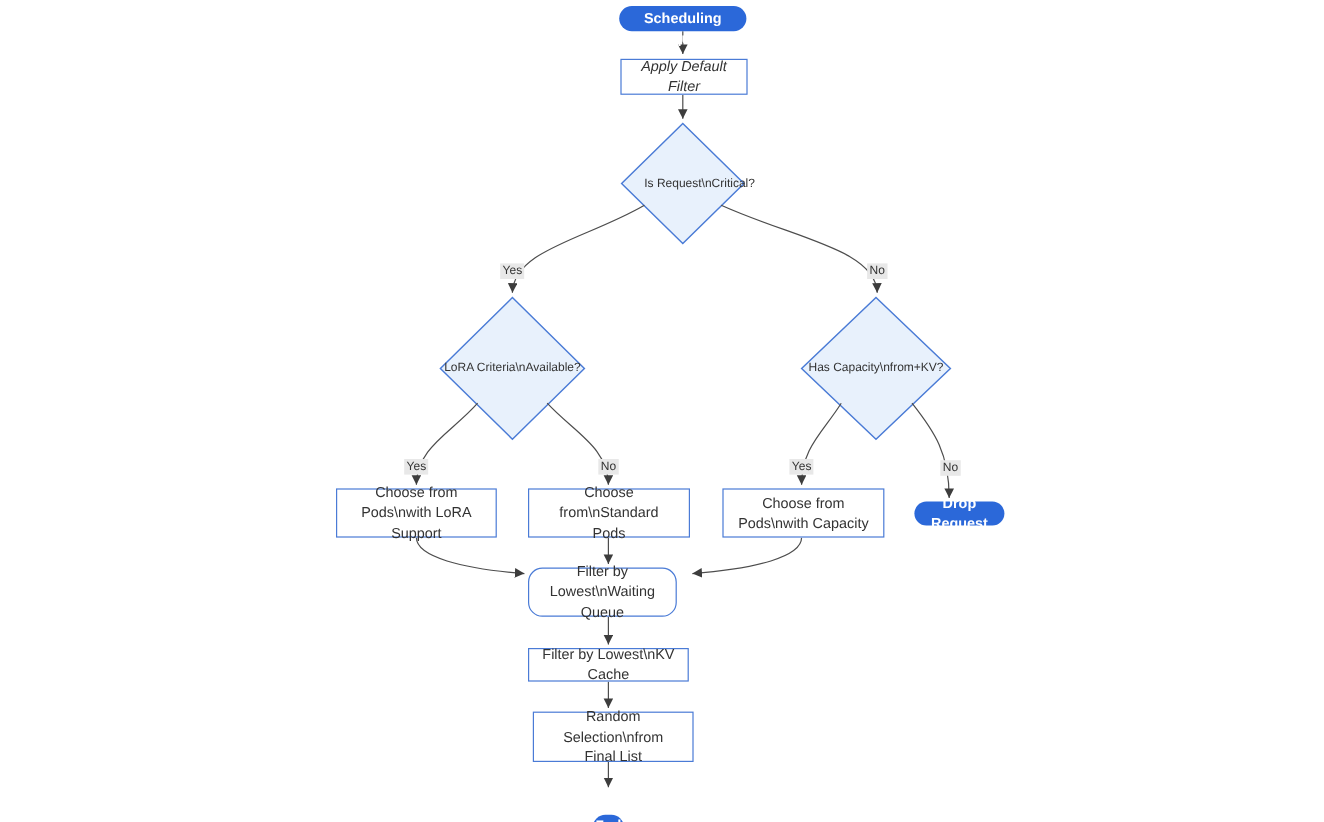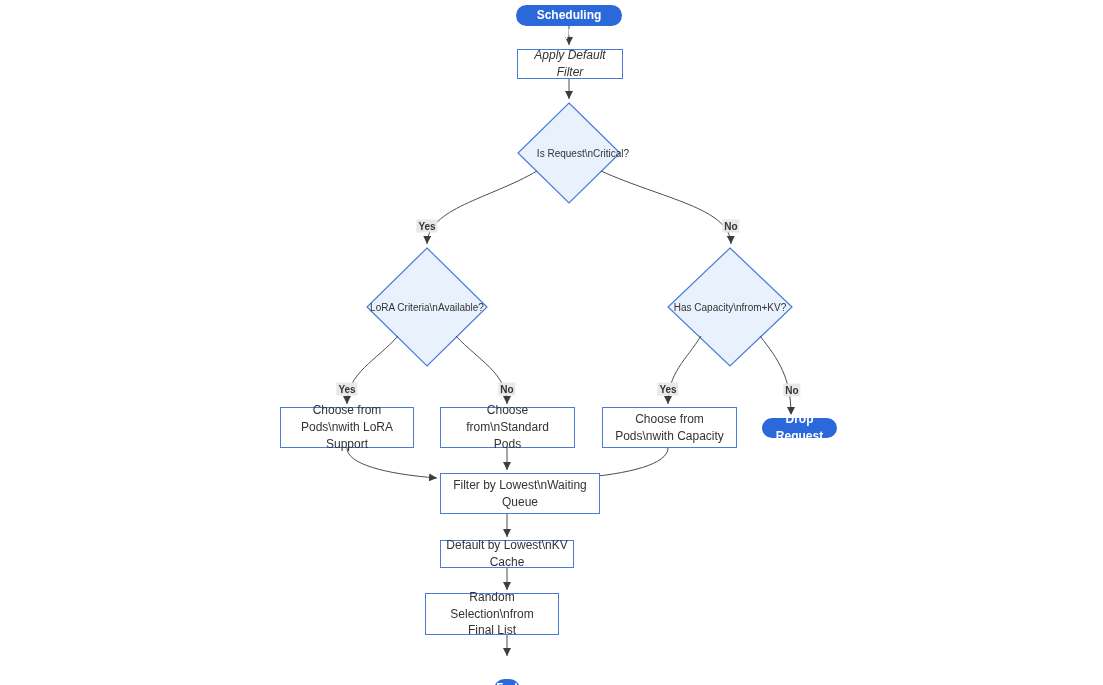--- a/index.html
+++ b/index.html
@@ -21,21 +21,21 @@
     background:var(--accent,#2b68d9); color:var(--accent_text,#ffffff);
     font-weight:bold; border:none; border-radius:12px;
   }
   .diamond-label {
     position:absolute; transform:translate(-50%,-50%); white-space:nowrap;
     font-size:10px; color:var(--text,#333333); text-align:center;
   }
   .edge-label {
     position:absolute; transform:translate(-50%,-50%);
     background:var(--edge_label_bg,#e8e8e8); color:var(--text,#333333);
-    font-size:10px; padding:0 2px; line-height:1.3;font-weight:bold;
+    font-size:10px; padding:0 2px; line-height:1.3;
   }
   .pad14 { padding:0 14px; }
   .pad10 { padding:0 10px; }
   .pad2  { padding:0 2px; }
 </style>
 </head>
 <body>
 
 <div id="canvas">
 
@@ -77,25 +77,25 @@
   <div class="diamond-label" style="left:730px; top:307px;">Has Capacity\nfrom+KV?</div>
 
   <div class="node" style="left:280px; top:407px; width:134px; height:41px;">Choose from Pods\nwith LoRA Support</div>
 
   <div class="node pad14" style="left:440px; top:407px; width:135px; height:41px;">Choose from\nStandard Pods</div>
 
   <div class="node" style="left:602px; top:407px; width:135px; height:41px;">Choose from Pods\nwith Capacity</div>
 
   <div class="node pill" style="left:762px; top:418px; width:75px; height:20px;">Drop Request</div>
 
-  <div class="node" style="left:440px; top:473px; width:160px; height:41px;">Filter by Lowest\nWaiting Queue</div>
+  <div class="node" style="left:440px; top:473px; width:124px; height:41px;border-radius:12px;">Filter by Lowest\nWaiting Queue</div>
 
-  <div class="node pad2" style="left:440px; top:540px; width:134px; height:28px;">Default by Lowest\nKV Cache</div>
+  <div class="node pad2" style="left:440px; top:540px; width:134px; height:28px;">Filter by Lowest\nKV Cache</div>
 
-  <div class="node pad10" style="left:425px; top:593px; width:134px; height:42px;">Random Selection\nfrom Final List</div>
+  <div class="node pad10" style="left:444px; top:593px; width:134px; height:42px;">Random Selection\nfrom Final List</div>
 
   <div class="node pill" style="left:494px; top:679px; width:26px; height:21px; border-radius:11px;font-family:Liberation Mono, monospace;">End</div>
 
   <div class="edge-label" style="left:427px; top:226px;">Yes</div>
   <div class="edge-label" style="left:731px; top:226px;">No</div>
   <div class="edge-label" style="left:347px; top:389px;">Yes</div>
   <div class="edge-label" style="left:507px; top:389px;">No</div>
   <div class="edge-label" style="left:668px; top:389px;">Yes</div>
   <div class="edge-label" style="left:792px; top:390px;">No</div>
 

